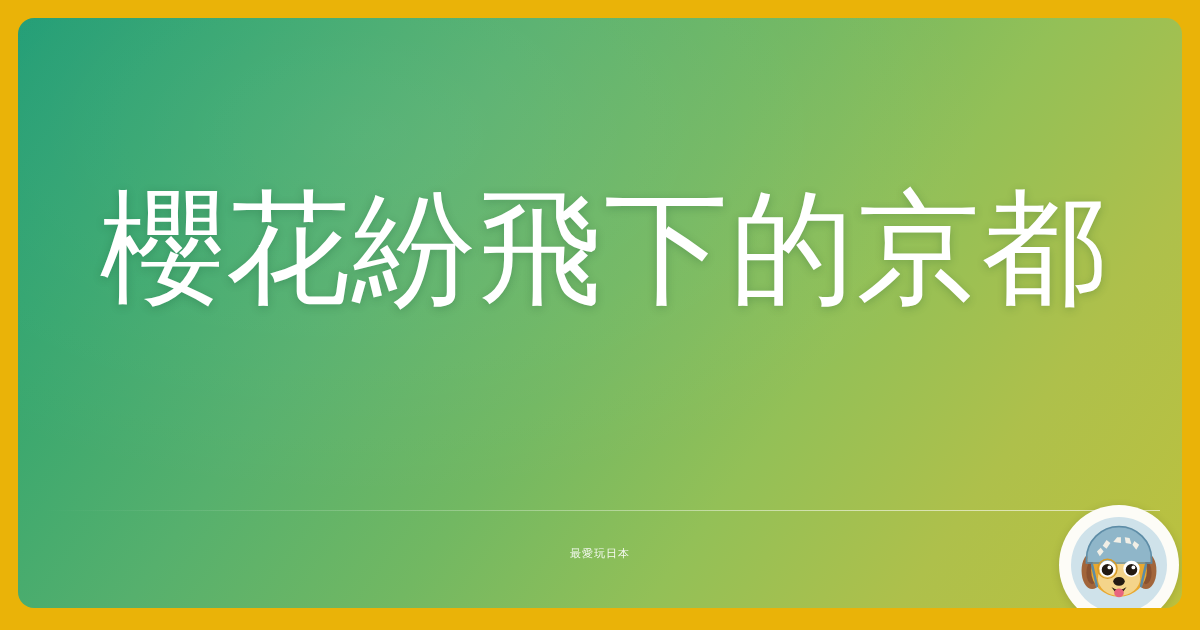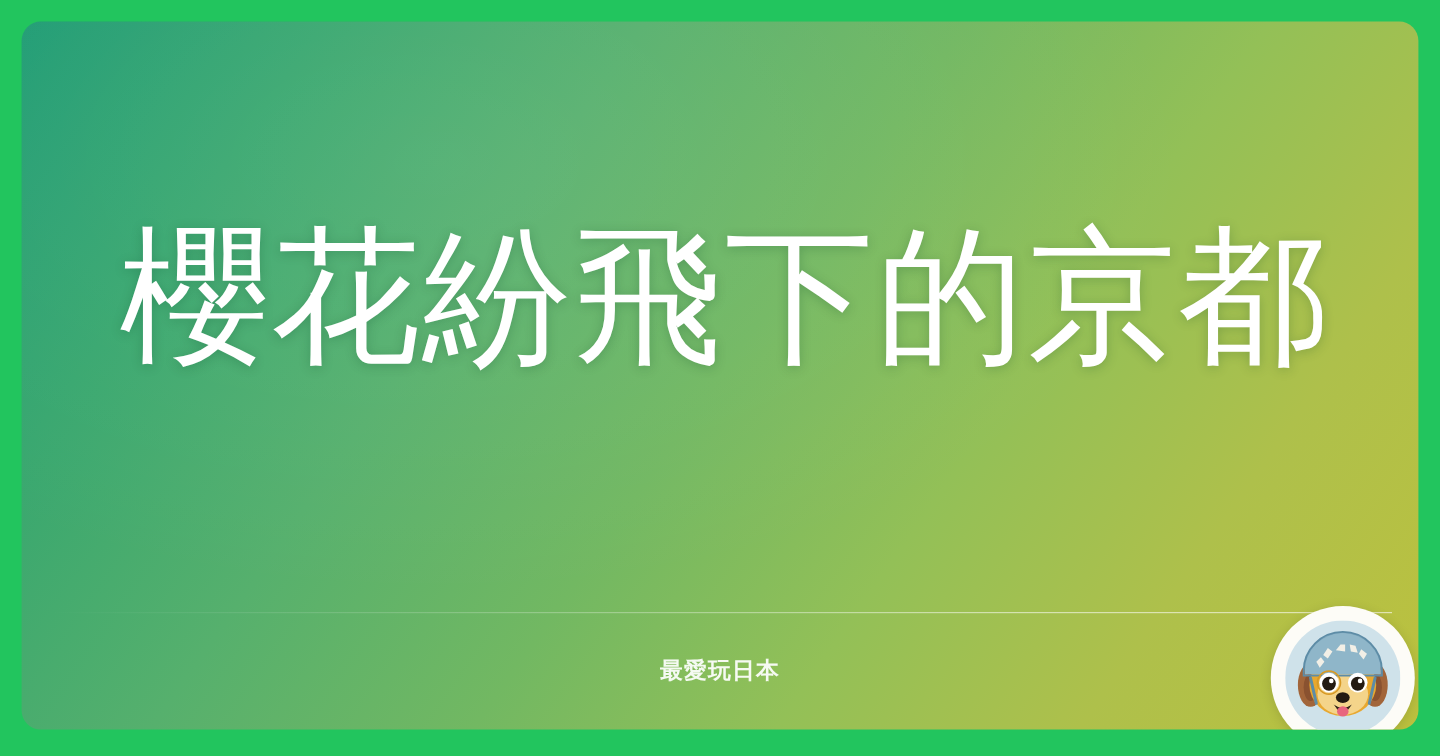--- a/index.html
+++ b/index.html
@@ -12,21 +12,21 @@
     height: 630px;
     overflow: hidden;
     font-family: "Liberation Sans", "DejaVu Sans", sans-serif;
   }
 
   
   .stage {
     position: relative;
     width: 1200px;
     height: 630px;
-    background: #22c55e;
+    background: #eab308;
   }
 
   
   .hero-card {
     position: absolute;
     left: 18px;
     top: 18px;
     width: 1164px;
     height: 590px;
     border-radius: 16px;
@@ -90,24 +90,24 @@
                 rgba(255,255,255,0.60) 100%);
   }
 
   
   .footer-name {
     position: absolute;
     left: 0;
     right: 0;
     top: 528px;
     text-align: center;
-    font-size: 19px;
+    font-size: 11px;
     letter-spacing: 1px;
     color: rgba(255,255,255,0.92);
-    font-weight: 700;
+    font-weight: 400;
   }
 
   
   .avatar {
     position: absolute;
     left: 1041px;
     top: 487px;
     width: 120px;
     height: 120px;
     border-radius: 50%;

